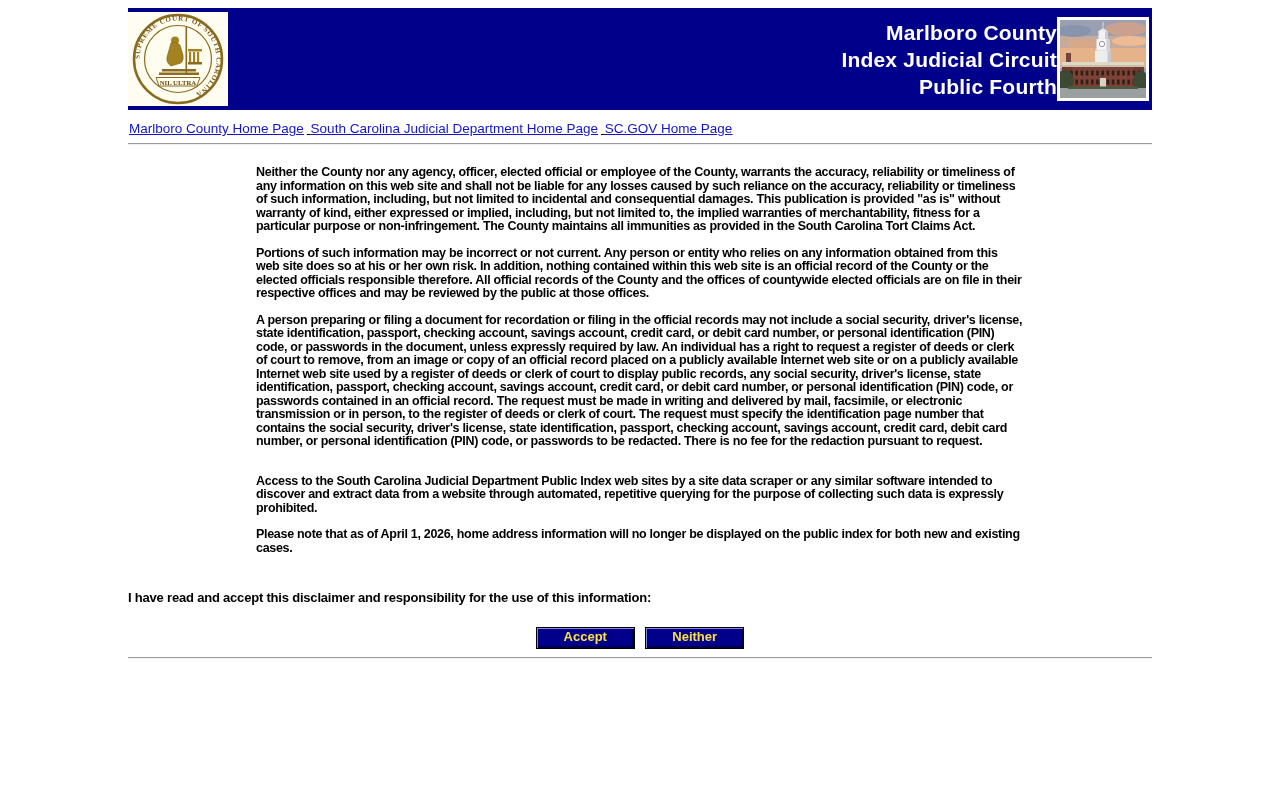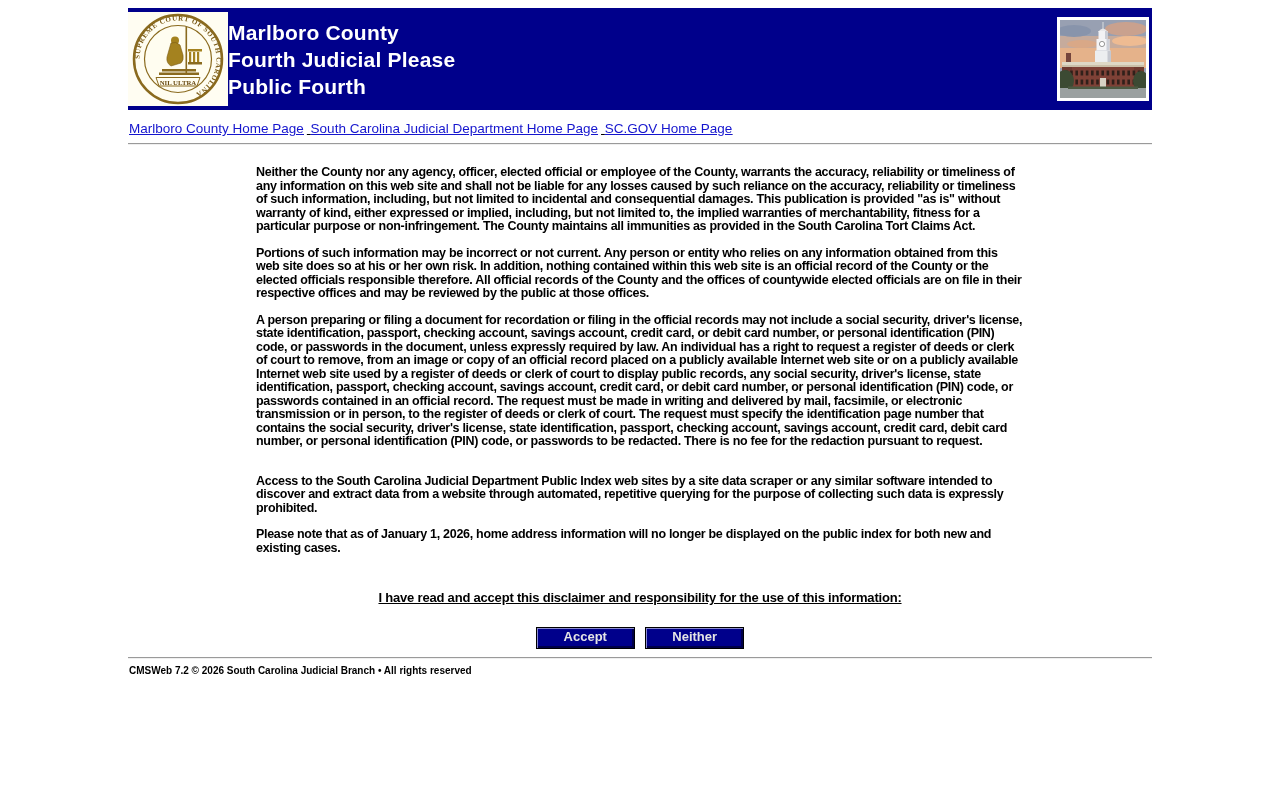--- a/index.html
+++ b/index.html
@@ -5,44 +5,44 @@
   * { box-sizing: border-box; }
   html, body { margin: 0; padding: 0; background: #ffffff; }
   body { font-family: "Liberation Sans", sans-serif; color: #000; }
 
   .page { width: 1024px; margin: 0 auto; padding-top: 8px; }
 
   
   .banner { background: #00008B; height: 102px; display: flex; align-items: center; }
   .seal-frame { flex: 0 0 auto; width: 100px; height: 94px; background: #fffdf2; }
   .seal-frame svg { display: block; width: 100%; height: 100%; }
-  .banner-title { flex: 1 1 auto; text-align: left; color: #ffffff; font-weight: bold;
+  .banner-title { flex: 1 1 auto; text-align: right; color: #ffffff; font-weight: bold;
                   font-size: 21px; line-height: 27px; letter-spacing: 0.2px; }
   .photo-frame { flex: 0 0 auto; background: #ffffff; padding: 3px; margin-right: 3px; }
   .photo-frame svg { display: block; width: 86px; height: 78px; }
 
   
   .nav-row { padding: 11px 1px 7px 1px; font-size: 13.5px; text-decoration: underline; }
   .nav-row a { color: #1515CE; text-decoration: underline; margin-right: 3px; }
 
   hr.rule { border: 0; border-top: 1px solid #9a9a9a; border-bottom: 1px solid #efefef;
             height: 0; margin: 0; }
 
   
   .content { width: 768px; margin: 21px auto 16px auto; }
   .content p { margin: 0 0 13px 0; font-weight: bold; font-size: 12.5px;
                line-height: 13.5px; letter-spacing: -0.3px; }
   .content p.gap-after { margin-bottom: 26px; }
 
-  .accept-line { text-align: center; font-weight: bold; font-size: 13px;
-                 margin: 35px 0 0 0; letter-spacing: -0.2px; text-decoration: underline; }
+  .accept-line { font-weight: bold; font-size: 13px;
+                 margin: 35px 0 0 0; letter-spacing: -0.2px; }
 
   .button-row { text-align: center; margin: 22px 0 8px 0; }
   .btn { display: inline-block; width: 99px; height: 22px; background: #00008B;
-         color: #e5e5e5; font-family: inherit; font-weight: bold; font-size: 13px;
+         color: #fde047; font-family: inherit; font-weight: bold; font-size: 13px;
          line-height: 18px; border: 1px solid #000;
          box-shadow: inset 1px 1px 0 #8a8ad0, inset -2px -2px 0 #00004a;
          margin: 0 3px; padding: 0 0 2px 0; cursor: pointer; }
 
   .footer-text { font-size: 10px; font-weight: bold; padding: 6px 0 0 1px; }
 </style>
 </head>
 <body>
 
 <div class="page">
@@ -69,21 +69,21 @@
         <rect x="60" y="50" width="14" height="2.5" fill="#8a6a1e"></rect>
         <rect x="34" y="57" width="34" height="2.5" fill="#8a6a1e"></rect>
         <rect x="31" y="60.5" width="40" height="2.5" fill="#8a6a1e"></rect>
         <path d="M28,65.5 l44,0 l-3,8.5 l-38,0 z" fill="#fffdf0" stroke="#8a6a1e" stroke-width="1"></path>
         <text x="50" y="72.5" text-anchor="middle" font-family="Liberation Serif, serif" font-size="6.8" font-weight="bold" fill="#6a4c12">NIL ULTRA</text>
       </svg>
     </div>
 
     <div class="banner-title">
       <div>Marlboro County</div>
-      <div>Fourth Judicial Please</div>
+      <div>Index Judicial Circuit</div>
       <div>Public Fourth</div>
     </div>
 
     <div class="photo-frame">
       <svg viewBox="0 0 86 78" xmlns="http://www.w3.org/2000/svg">
 
         <rect x="0" y="0" width="86" height="78" fill="#98a0b2"></rect>
         <rect x="0" y="16" width="86" height="18" fill="#c6ab9c"></rect>
         <rect x="0" y="28" width="86" height="20" fill="#e5b28a"></rect>
         <ellipse cx="14" cy="11" rx="17" ry="6" fill="#8894ab"></ellipse>
@@ -128,27 +128,26 @@
     <a href="#">SC.GOV Home Page</a>
   </div>
 
   <hr class="rule">
 
   <div class="content">
     <p>Neither the County nor any agency, officer, elected official or employee of the County, warrants the accuracy, reliability or timeliness of any information on this web site and shall not be liable for any losses caused by such reliance on the accuracy, reliability or timeliness of such information, including, but not limited to incidental and consequential damages. This publication is provided "as is" without warranty of kind, either expressed or implied, including, but not limited to, the implied warranties of merchantability, fitness for a particular purpose or non-infringement. The County maintains all immunities as provided in the South Carolina Tort Claims Act.</p>
     <p>Portions of such information may be incorrect or not current. Any person or entity who relies on any information obtained from this web site does so at his or her own risk. In addition, nothing contained within this web site is an official record of the County or the elected officials responsible therefore. All official records of the County and the offices of countywide elected officials are on file in their respective offices and may be reviewed by the public at those offices.</p>
     <p class="gap-after">A person preparing or filing a document for recordation or filing in the official records may not include a social security, driver's license, state identification, passport, checking account, savings account, credit card, or debit card number, or personal identification (PIN) code, or passwords in the document, unless expressly required by law. An individual has a right to request a register of deeds or clerk of court to remove, from an image or copy of an official record placed on a publicly available Internet web site or on a publicly available Internet web site used by a register of deeds or clerk of court to display public records, any social security, driver's license, state identification, passport, checking account, savings account, credit card, or debit card number, or personal identification (PIN) code, or passwords contained in an official record. The request must be made in writing and delivered by mail, facsimile, or electronic transmission or in person, to the register of deeds or clerk of court. The request must specify the identification page number that contains the social security, driver's license, state identification, passport, checking account, savings account, credit card, debit card number, or personal identification (PIN) code, or passwords to be redacted. There is no fee for the redaction pursuant to request.</p>
     <p>Access to the South Carolina Judicial Department Public Index web sites by a site data scraper or any similar software intended to discover and extract data from a website through automated, repetitive querying for the purpose of collecting such data is expressly prohibited.</p>
-    <p>Please note that as of January 1, 2026, home address information will no longer be displayed on the public index for both new and existing cases.</p>
+    <p>Please note that as of April 1, 2026, home address information will no longer be displayed on the public index for both new and existing cases.</p>
   </div>
 
   <div class="accept-line">I have read and accept this disclaimer and responsibility for the use of this information:</div>
 
   <div class="button-row">
     <button class="btn">Accept</button>
     <button class="btn">Neither</button>
   </div>
 
   <hr class="rule">
 
-  <div class="footer-text">CMSWeb 7.2 © 2026 South Carolina Judicial Branch • All rights reserved</div>
 
 </div>
 
 </body></html>

